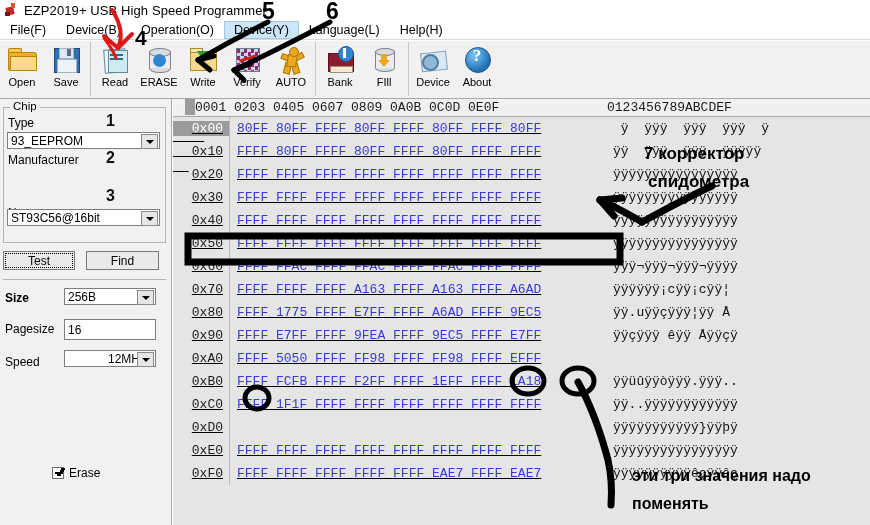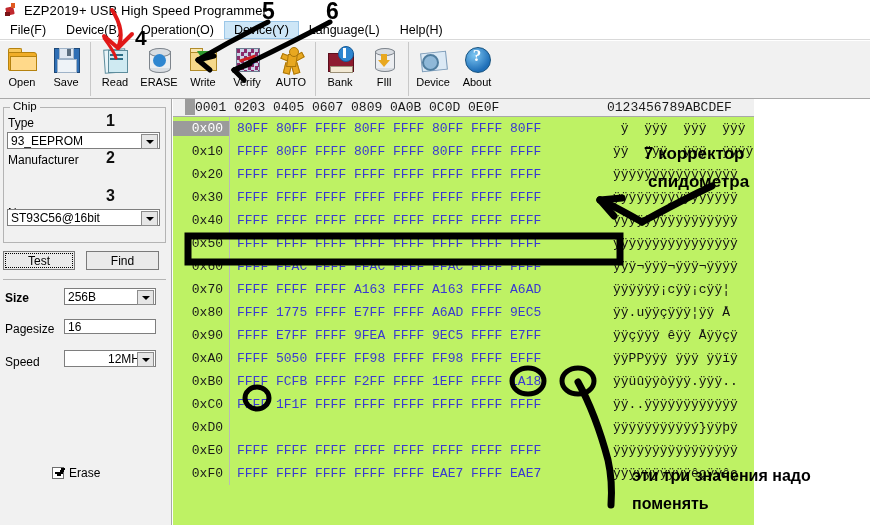--- a/index.html
+++ b/index.html
@@ -107,32 +107,32 @@
   .grp{position:absolute;left:3px;border:1px solid #b4b4b4;box-sizing:border-box;background:transparent;}
   .grp>.cap{position:absolute;left:6px;top:-8px;background:#f1f1f1;padding:0 3px;font-size:11.5px;}
   .fld-lab{position:absolute;font-size:12px;}
   .num{position:absolute;font-weight:bold;font-size:16px;color:#101010;font-family:"Liberation Sans",sans-serif;}
   .combo{position:absolute;height:17px;background:#fff;border:1px solid #7e7e7e;box-sizing:border-box;
          display:flex;align-items:center;}
   .combo .val{padding-left:3px;font-size:12px;white-space:nowrap;overflow:hidden;}
   .combo .drop{position:absolute;right:1px;top:1px;width:15px;height:13px;background:#e6e6e6;
                border:1px solid #8c8c8c;display:flex;align-items:center;justify-content:center;}
   .combo .drop::after{content:"";border-left:4px solid transparent;border-right:4px solid transparent;border-top:4px solid #000;}
-  .txtin{position:absolute;height:15px;background:#fff;border:1px solid #7e7e7e;box-sizing:border-box;
+  .txtin{position:absolute;height:21px;background:#fff;border:1px solid #7e7e7e;box-sizing:border-box;
          display:flex;align-items:center;}
   .txtin .val{padding-left:3px;font-size:12px;}
   .btn{position:absolute;height:19px;background:#eaeaea;border:1px solid #7a7a7a;box-sizing:border-box;
        display:flex;align-items:center;justify-content:center;font-size:12px;}
   .btn.focus{outline:1px dotted #000;outline-offset:-3px;}
   .chkrow{position:absolute;display:flex;align-items:center;gap:5px;font-size:12px;}
   .chkbox{width:12px;height:12px;background:#fff;border:1px solid #6e6e6e;position:relative;box-sizing:border-box;}
   .chkbox::after{content:"";position:absolute;left:2px;top:4px;width:4px;height:2px;background:#000;
                  box-shadow:2px 2px 0 0 #000,4px 0 0 0 #000,5px -2px 0 0 #000,6px -4px 0 0 #000;}
   
-  #hexwrap{position:absolute;left:173px;top:99px;width:581px;height:426px;background:#bef264;overflow:hidden;}
+  #hexwrap{position:absolute;left:173px;top:99px;width:697px;height:426px;background:#e5e5e5;overflow:hidden;text-decoration:underline;}
   #hexhead{position:relative;height:17px;background:#f0f0f0;border-bottom:1px solid #a8a8a8;
            font-family:"Liberation Mono",monospace;font-size:13px;white-space:pre;}
   #hexhead .corner{position:absolute;left:12px;top:0;width:10px;height:16px;background:#9b9b9b;}
   #hexhead .cols{position:absolute;left:22px;top:1px;color:#1a1a1a;letter-spacing:0px;}
   #hexhead .ascii{position:absolute;left:434px;top:1px;color:#1a1a1a;}
   #hexbody{position:relative;font-family:"Liberation Mono",monospace;font-size:13px;}
   .hrow{position:relative;height:23px;display:flex;align-items:center;white-space:pre;}
   .hrow .addr{width:56px;text-align:right;padding-right:6px;box-sizing:border-box;color:#1a1a1a;}
   .hrow.sel .addr{background:#9b9b9b;color:#ffffff;}
   .hrow .vsep{width:1px;height:23px;background:#b9b9b9;}
@@ -403,21 +403,20 @@
       <span class="asciicol">ÿÿ.uÿÿçÿÿÿ¦­ÿÿ Å</span>
     </div>
     <div class="hrow">
       <span class="addr">0x90</span><span class="vsep"></span>
       <span class="bytes">FFFF E7FF FFFF 9FEA FFFF 9EC5 FFFF E7FF</span>
       <span class="asciicol">ÿÿçÿÿÿ êÿÿ Åÿÿçÿ</span>
     </div>
     <div class="hrow">
       <span class="addr">0xA0</span><span class="vsep"></span>
       <span class="bytes">FFFF 5050 FFFF FF98 FFFF FF98 FFFF EFFF</span>
-      <span class="asciicol">ÿÿPPÿÿÿ ÿÿÿ ÿÿïÿ</span>
     </div>
     <div class="hrow">
       <span class="addr">0xB0</span><span class="vsep"></span>
       <span class="bytes">FFFF FCFB FFFF F2FF FFFF 1EFF FFFF 1A18</span>
       <span class="asciicol">ÿÿüûÿÿòÿÿÿ.ÿÿÿ..</span>
     </div>
     <div class="hrow">
       <span class="addr">0xC0</span><span class="vsep"></span>
       <span class="bytes">FFFF 1F1F FFFF FFFF FFFF FFFF FFFF FFFF</span>
       <span class="asciicol">ÿÿ..ÿÿÿÿÿÿÿÿÿÿÿÿ</span>

